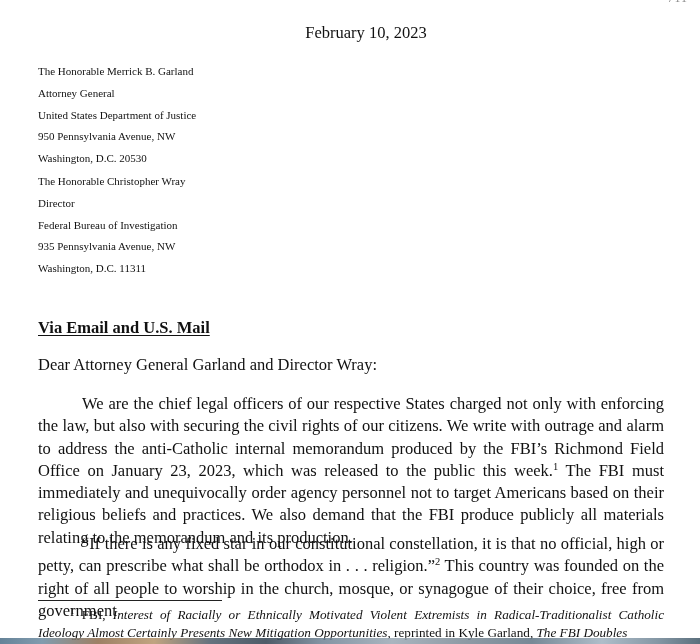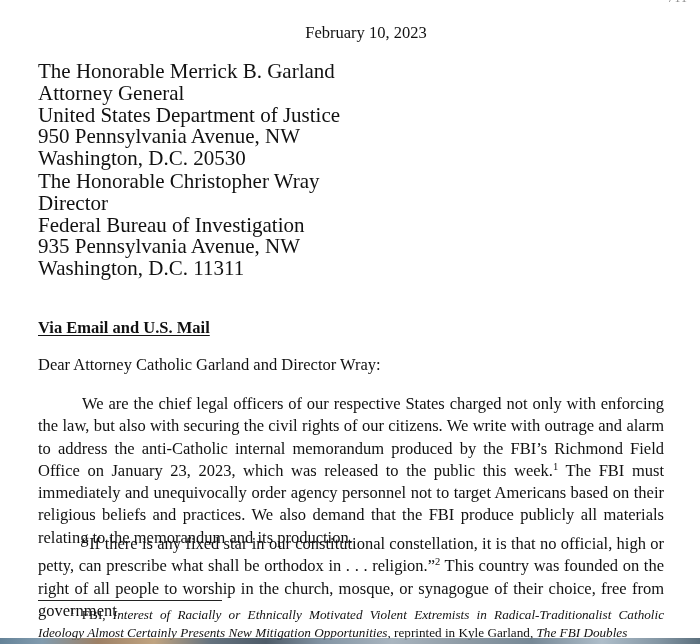--- a/index.html
+++ b/index.html
@@ -41,21 +41,21 @@
     width: 700px;
     text-align: center;
     font-size: 16.5px;
     padding-left: 32px;
     box-sizing: border-box;
   }
 
   .address-block {
     position: absolute;
     left: 38px;
-    font-size: 21px;
+    font-size: 11px;
     line-height: 21.8px;
     white-space: pre-line;
   }
   .address-block.first { top: 61px; }
   .address-block.second { top: 171px; }
 
   .via-line {
     position: absolute;
     left: 38px;
     top: 281px;
@@ -156,21 +156,21 @@
 
   <div class="address-block second">The Honorable Christopher Wray
 Director
 Federal Bureau of Investigation
 935 Pennsylvania Avenue, NW
 Washington, D.C. 11311</div>
 
   <div class="via-line">Via Email and U.S. Mail</div>
 
 
-  <div class="salutation">Dear Attorney Catholic Garland and Director Wray:</div>
+  <div class="salutation">Dear Attorney General Garland and Director Wray:</div>
 
   <div class="body-para p1"><span>We are the chief legal officers of our respective States charged not only with enforcing the law, but also with securing the civil rights of our citizens. We write with outrage and alarm to address the anti-Catholic internal memorandum produced by the FBI’s Richmond Field Office on January 23, 2023, which was released to the public this week.</span><sup>1</sup><span> The FBI must immediately and unequivocally order agency personnel not to target Americans based on their religious beliefs and practices.  We also demand that the FBI produce publicly all materials relating to the memorandum and its production.</span></div>
 
   <div class="body-para p2"><span>“If there is any fixed star in our constitutional constellation, it is that no official, high or petty, can prescribe what shall be orthodox in . . . religion.”</span><sup>2</sup><span> This country was founded on the right of all people to worship in the church, mosque, or synagogue of their choice, free from government</span></div>
 
   <div class="footnote-rule"></div>
 
   <div class="footnote"><sup>1</sup><span> FBI, </span><i>Interest of Racially or Ethnically Motivated Violent Extremists in Radical-Traditionalist Catholic Ideology Almost Certainly Presents New Mitigation Opportunities</i><span>, reprinted in Kyle Garland, </span><i>The FBI Doubles</i></div>
 
   <div class="bottom-strip"></div>

